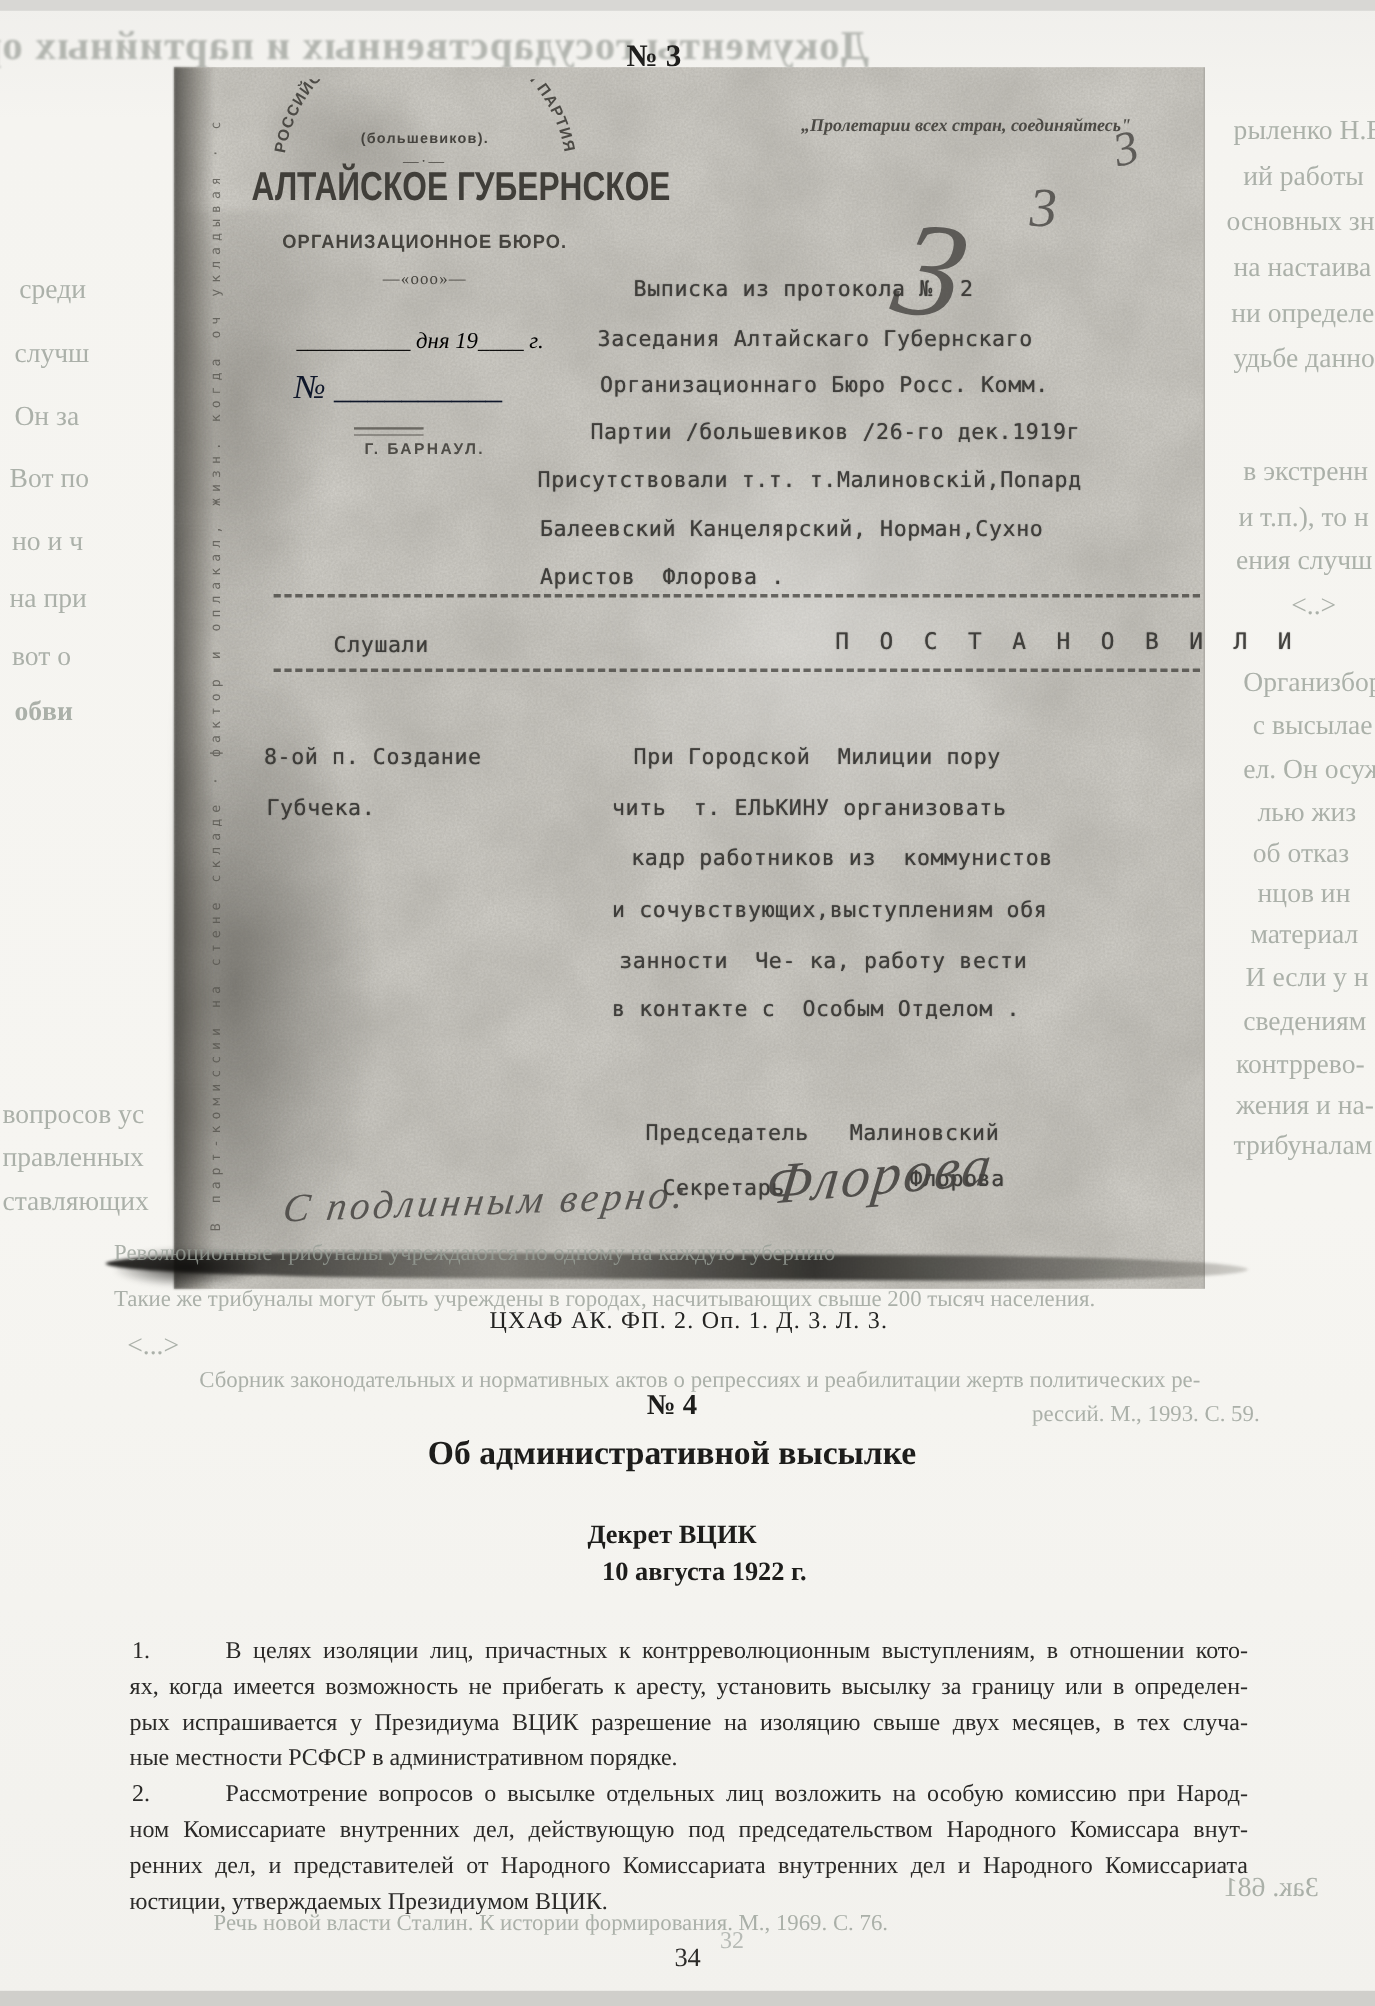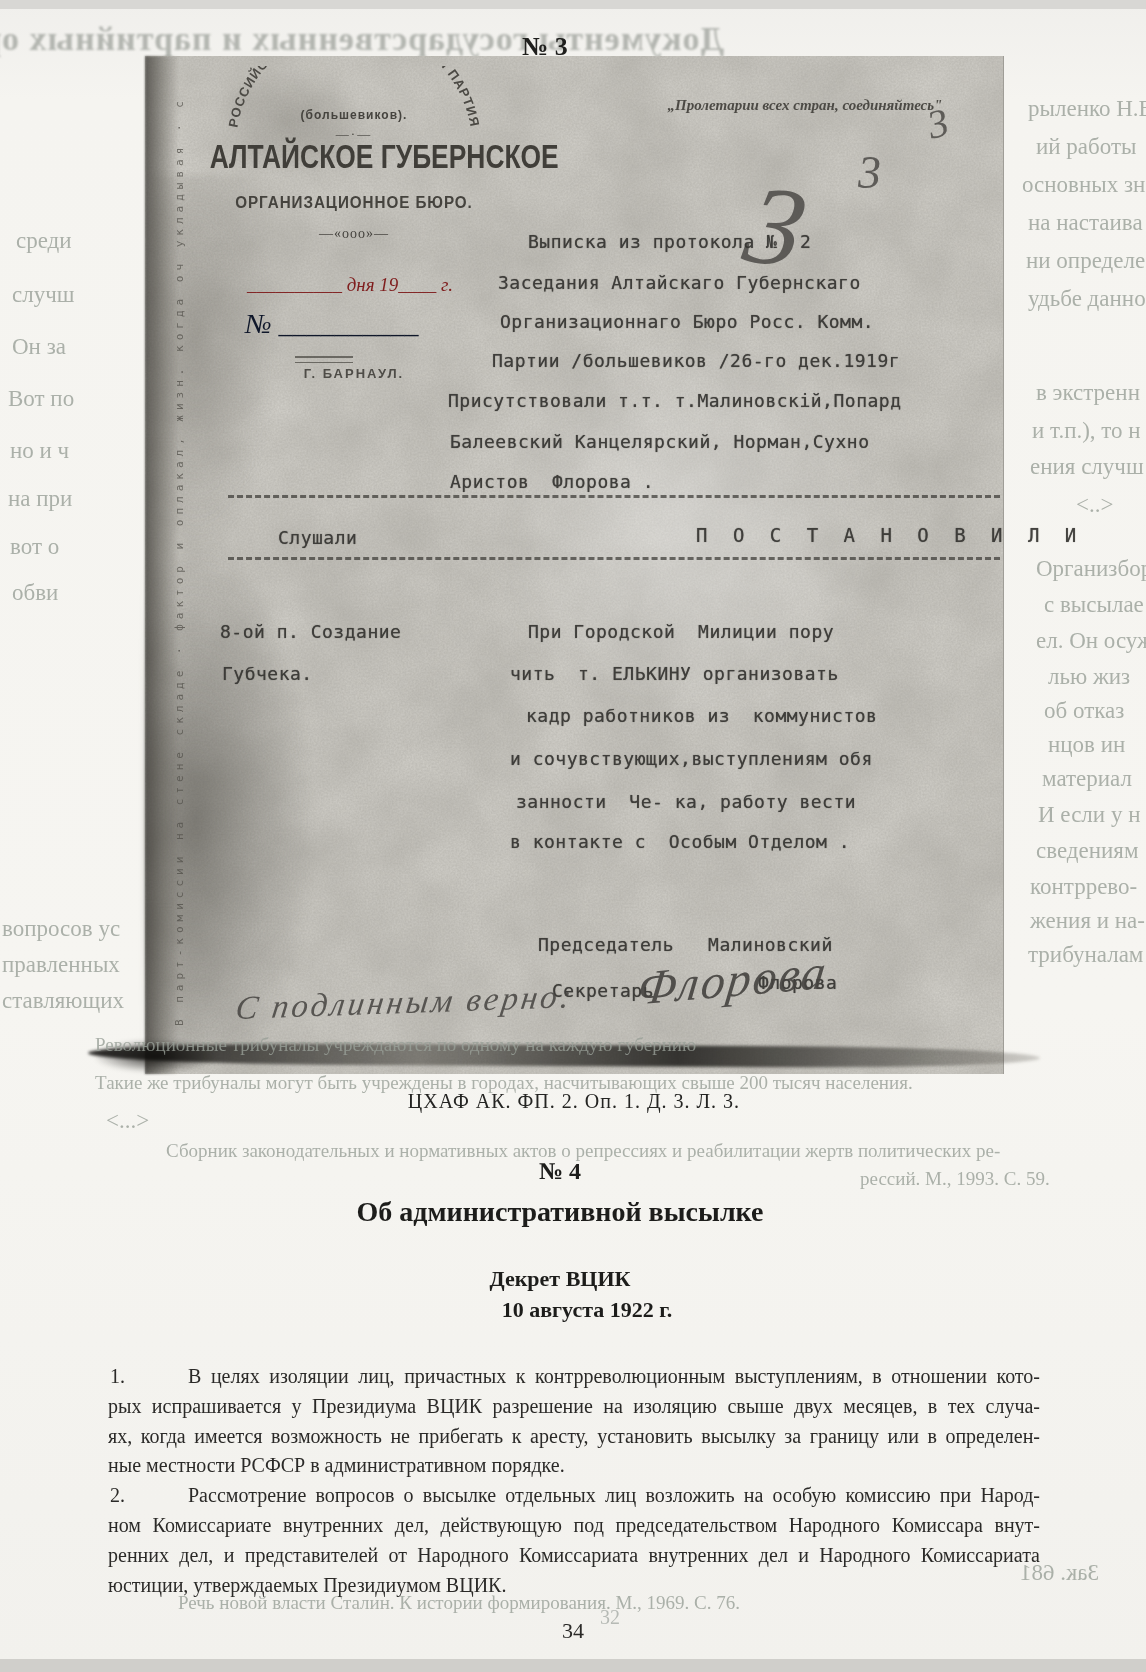--- a/index.html
+++ b/index.html
@@ -45,21 +45,21 @@
   .lh-sub{left:77px;top:52px;width:264px;text-align:center;font-size:12px;font-weight:bold;
         font-family:"Liberation Sans",sans-serif;letter-spacing:1px;filter:blur(.3px);}
   .lh-orn1{left:77px;top:70px;width:264px;text-align:center;font-size:13px;letter-spacing:2px;}
   .lh-org1{left:45px;top:84px;width:328px;text-align:center;font-family:"Liberation Sans",sans-serif;
         font-weight:bold;font-size:30px;transform:scaleX(.88) scaleY(1.12);letter-spacing:0;
         color:#403e39;filter:blur(.3px);white-space:nowrap;}
   .lh-org2{left:77px;top:138px;width:264px;text-align:center;font-family:"Liberation Sans",sans-serif;
         font-weight:bold;font-size:16px;letter-spacing:1px;transform:scaleX(.95);filter:blur(.3px);}
   .lh-orn2{left:77px;top:170px;width:264px;text-align:center;font-size:14px;letter-spacing:1px;}
   .lh-date{left:40px;top:218px;width:330px;text-align:center;font-style:italic;font-size:19px;
-        color:#7f1d1d;white-space:pre;}
+        color:#000000;white-space:pre;}
   .lh-num{left:100px;top:252px;font-style:italic;font-size:28px;color:#0f172a;white-space:pre;}
   .lh-rule{left:150px;top:300px;width:58px;height:4px;border-top:2px solid #56544e;
         border-bottom:1px solid #56544e;opacity:.8;}
   .lh-city{left:77px;top:310px;width:264px;text-align:center;font-family:"Liberation Sans",sans-serif;
         font-weight:bold;font-size:13px;letter-spacing:2px;color:#4e4c47;}
 
   .slogan{position:absolute;left:630px;top:97px;width:350px;text-align:center;
         font-style:italic;font-weight:bold;font-size:15px;color:#4c4a45;filter:blur(.3px);white-space:nowrap;}
 
   
@@ -191,21 +191,21 @@
   <div class="band2"></div>
 
   <div id="fragments-layer">
       <div class="fragment" style="left: 16px; top: 228px;">среди</div>
       <div class="fragment" style="left: 12px; top: 282px;">случш</div>
       <div class="fragment" style="left: 12px; top: 334px;">Он за</div>
       <div class="fragment" style="left: 8px; top: 386px;">Вот по</div>
       <div class="fragment" style="left: 10px; top: 438px;">но и ч</div>
       <div class="fragment" style="left: 8px; top: 486px;">на при</div>
       <div class="fragment" style="left: 10px; top: 534px;">вот о</div>
-      <div class="fragment" style="left: 12px; top: 580px;">обви</div>
+      <div class="fragment" style="left: 12px; top: 580px; font-weight: bold;">обви</div>
       <div class="fragment" style="left: 1028px; top: 96px;">рыленко Н.В</div>
       <div class="fragment" style="left: 1036px; top: 134px;">ий работы</div>
       <div class="fragment" style="left: 1022px; top: 172px;">основных зна</div>
       <div class="fragment" style="left: 1028px; top: 210px;">на настаива</div>
       <div class="fragment" style="left: 1026px; top: 248px;">ни определе</div>
       <div class="fragment" style="left: 1028px; top: 286px;">удьбе данно</div>
       <div class="fragment" style="left: 1036px; top: 380px;">в экстренн</div>
       <div class="fragment" style="left: 1032px; top: 418px;">и т.п.), то н</div>
       <div class="fragment" style="left: 1030px; top: 454px;">ения случш</div>
       <div class="fragment" style="left: 1076px; top: 492px;">&lt;..&gt;</div>
@@ -236,22 +236,22 @@
 
   <div class="archive-ref">ЦХАФ АК. ФП. 2. Оп. 1. Д. 3. Л. 3.</div>
   <div class="doc4-number">№ 4</div>
   <div class="doc4-title">Об административной высылке</div>
   <div class="doc4-sub1">Декрет ВЦИК</div>
   <div class="doc4-sub2">10 августа 1922 г.</div>
   <div id="decree-paragraphs">
       <div class="doc-para">
         <span class="para-num">1.</span>
         <div class="para-line first">В целях изоляции  лиц, причастных  к  контрреволюционным выступлениям, в отношении кото-</div>
+        <div class="para-line">ях, когда имеется возможность не прибегать к аресту, установить высылку за границу или в определен-</div>
         <div class="para-line">рых испрашивается  у  Президиума ВЦИК разрешение на  изоляцию свыше двух месяцев, в  тех случа-</div>
-        <div class="para-line">ях, когда имеется возможность не прибегать к аресту, установить высылку за границу или в определен-</div>
         <div class="para-line last">ные местности РСФСР  в административном порядке.</div>
       </div>
       <div class="doc-para">
         <span class="para-num">2.</span>
         <div class="para-line first">Рассмотрение вопросов о высылке отдельных лиц возложить на особую комиссию при Народ-</div>
         <div class="para-line">ном Комиссариате внутренних дел, действующую  под  председательством  Народного Комиссара внут-</div>
         <div class="para-line">ренних дел, и представителей от Народного Комиссариата внутренних дел и Народного Комиссариата</div>
         <div class="para-line last">юстиции, утверждаемых Президиумом ВЦИК.</div>
       </div>
     </div>

